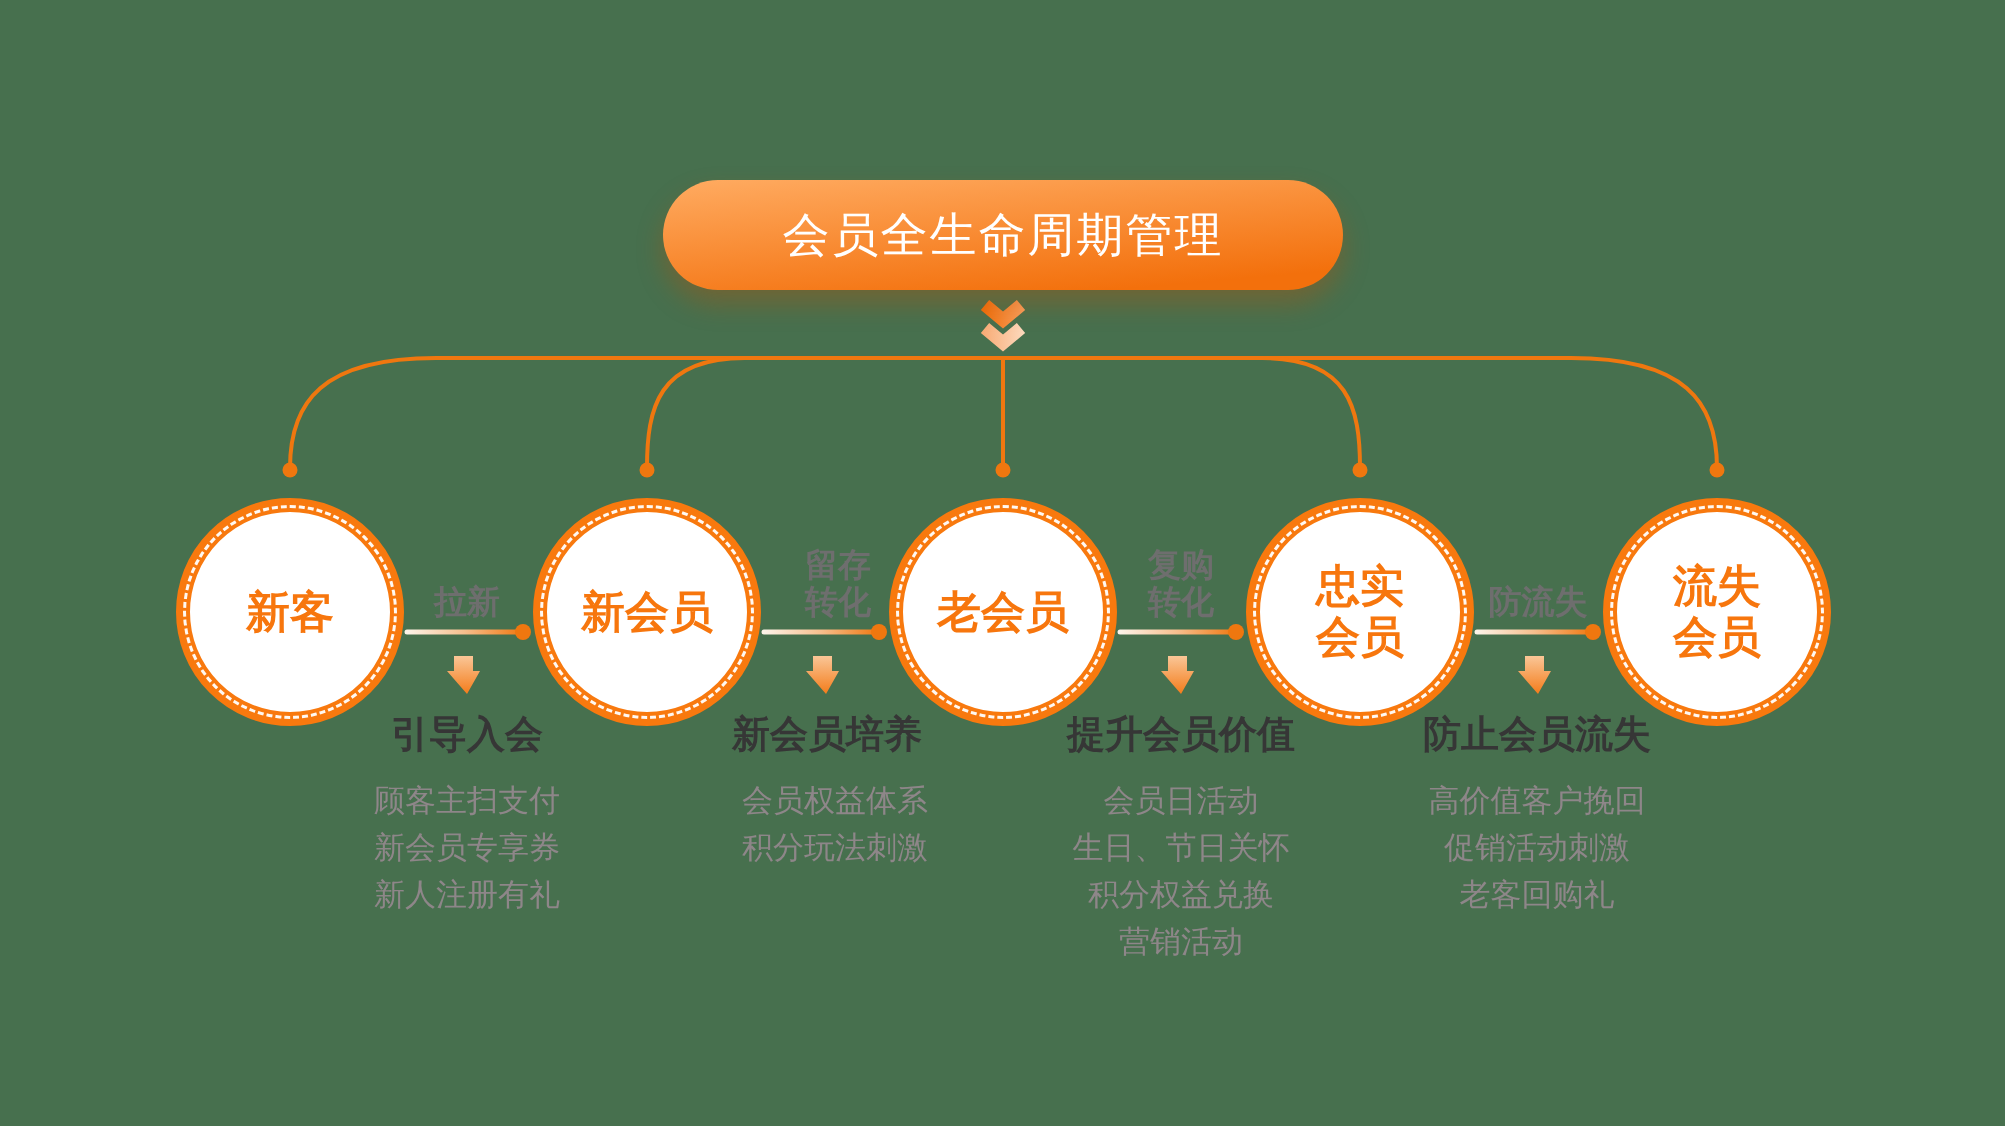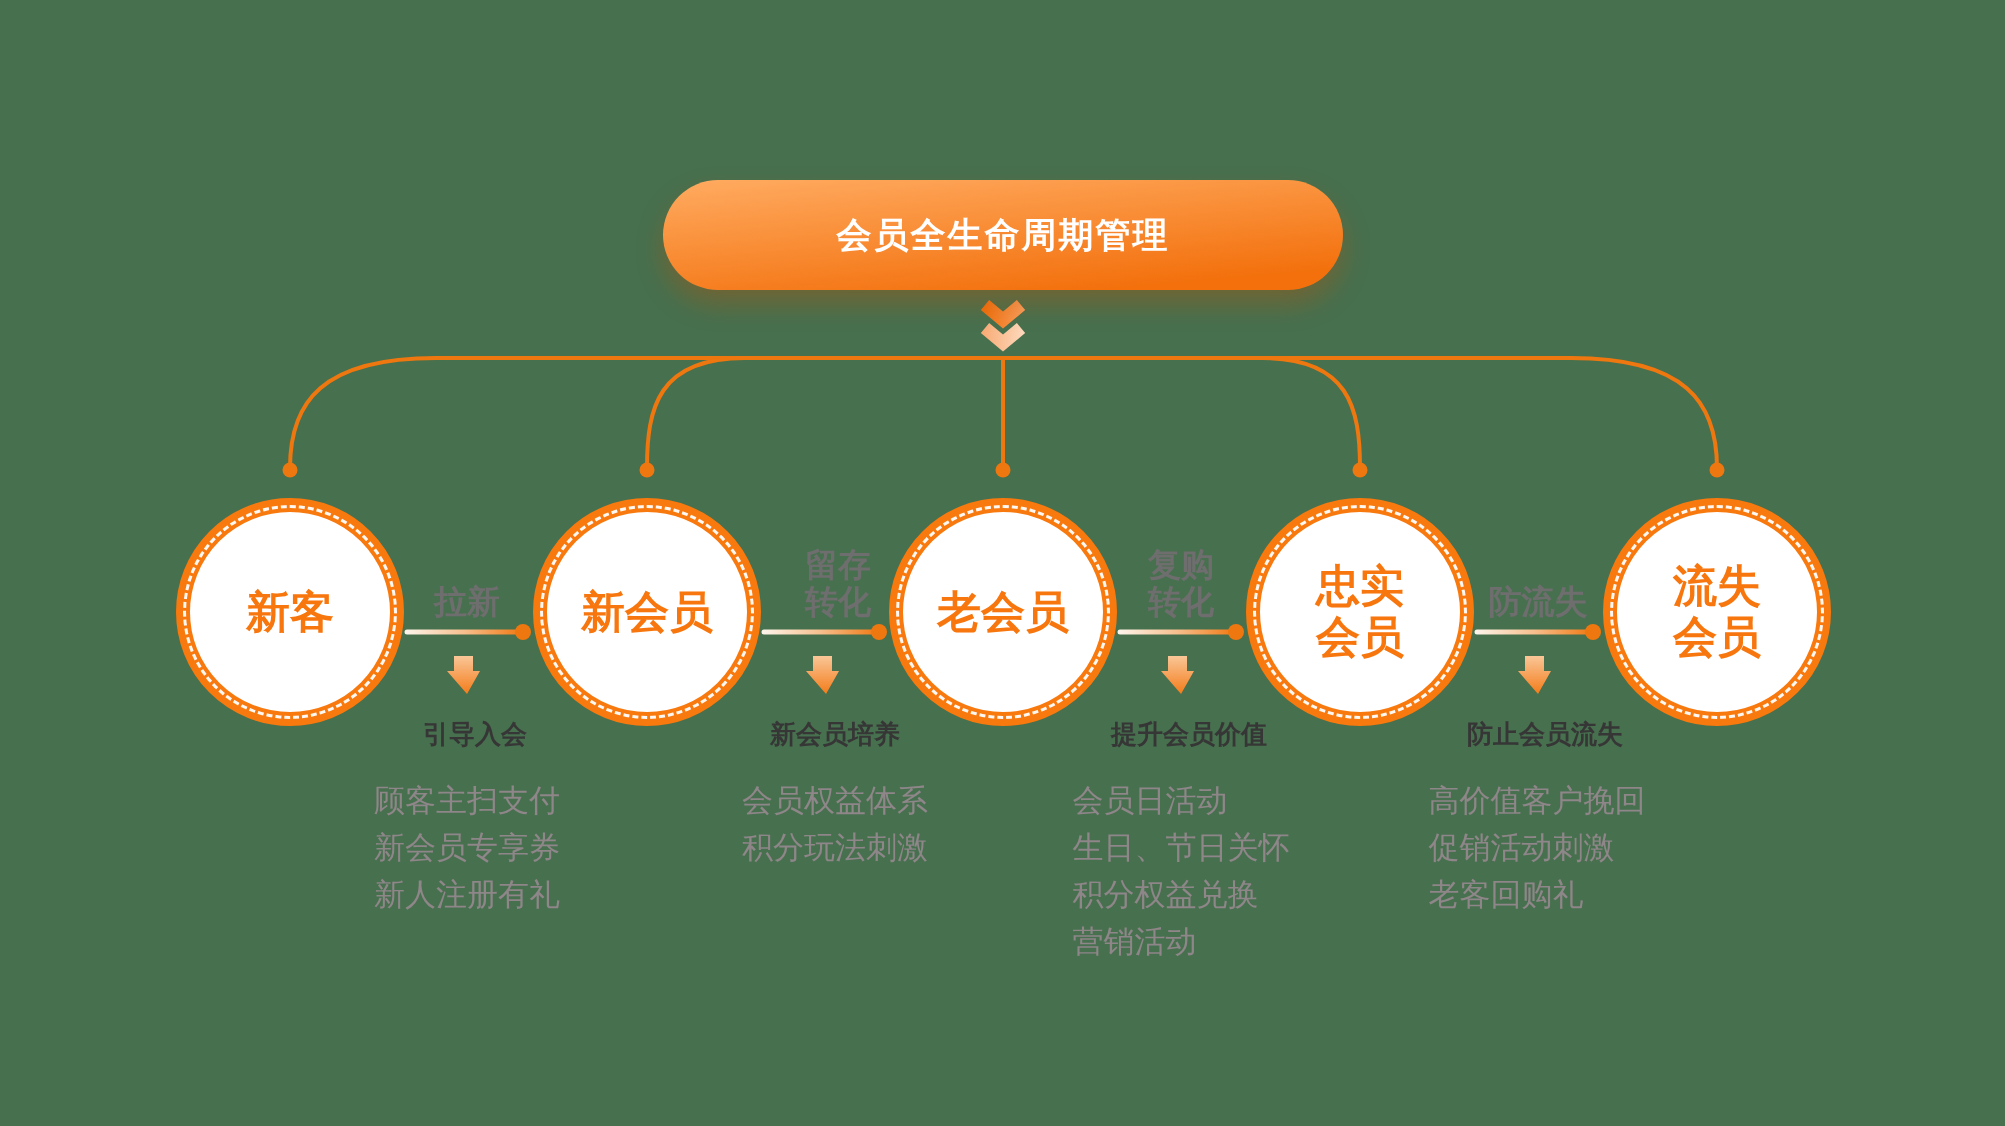--- a/index.html
+++ b/index.html
@@ -14,21 +14,21 @@
 
   .banner{
     position:absolute;left:663px;top:180px;width:680px;height:110px;
     border-radius:55px;
     background:linear-gradient(175deg,var(--banner-from,#FFAB61) 0%,var(--banner-to,#F3700C) 88%);
     box-shadow:0 14px 26px rgba(190,80,5,.35);
     display:flex;align-items:center;justify-content:center;
   }
   .banner-title{
     color:var(--banner-text,#fff);
-    font-size:35px;font-weight:bold;letter-spacing:2px;
+    font-size:47px;font-weight:normal;letter-spacing:2px;
     white-space:nowrap;
   }
 
   .circle{
     position:absolute;top:498px;width:228px;height:228px;
     box-sizing:border-box;border:14px solid var(--ring,#F8790E);
     background:#fff;border-radius:50%;
     display:flex;align-items:center;justify-content:center;
   }
   .circle::after{
@@ -45,26 +45,26 @@
   .stage-label{
     position:absolute;top:621px;transform:translate(-50%,-100%);
     color:var(--stage-label,#6E6E6E);
     font-size:33px;font-weight:600;line-height:1.12;
     text-align:center;white-space:pre-line;
   }
 
   .col-heading{
     position:absolute;top:712px;transform:translateX(-50%);
     color:var(--heading,#363636);
-    font-size:26px;font-weight:bold;line-height:44px;white-space:nowrap;margin-left:8px;
+    font-size:38px;font-weight:bold;line-height:44px;white-space:nowrap;
   }
   .col-items{
     position:absolute;top:777px;transform:translateX(-50%);
     color:var(--item,#8E8689);
-    font-size:31px;line-height:47px;white-space:nowrap;
+    font-size:31px;line-height:47px;text-align:center;white-space:nowrap;
   }
 </style>
 </head>
 <body>
 
 <div class="stage">
 
   <svg class="lines-svg" viewBox="0 0 2005 1126">
     <defs>
       <linearGradient id="gChevTop" x1="983" y1="0" x2="1023" y2="0" gradientUnits="userSpaceOnUse">

